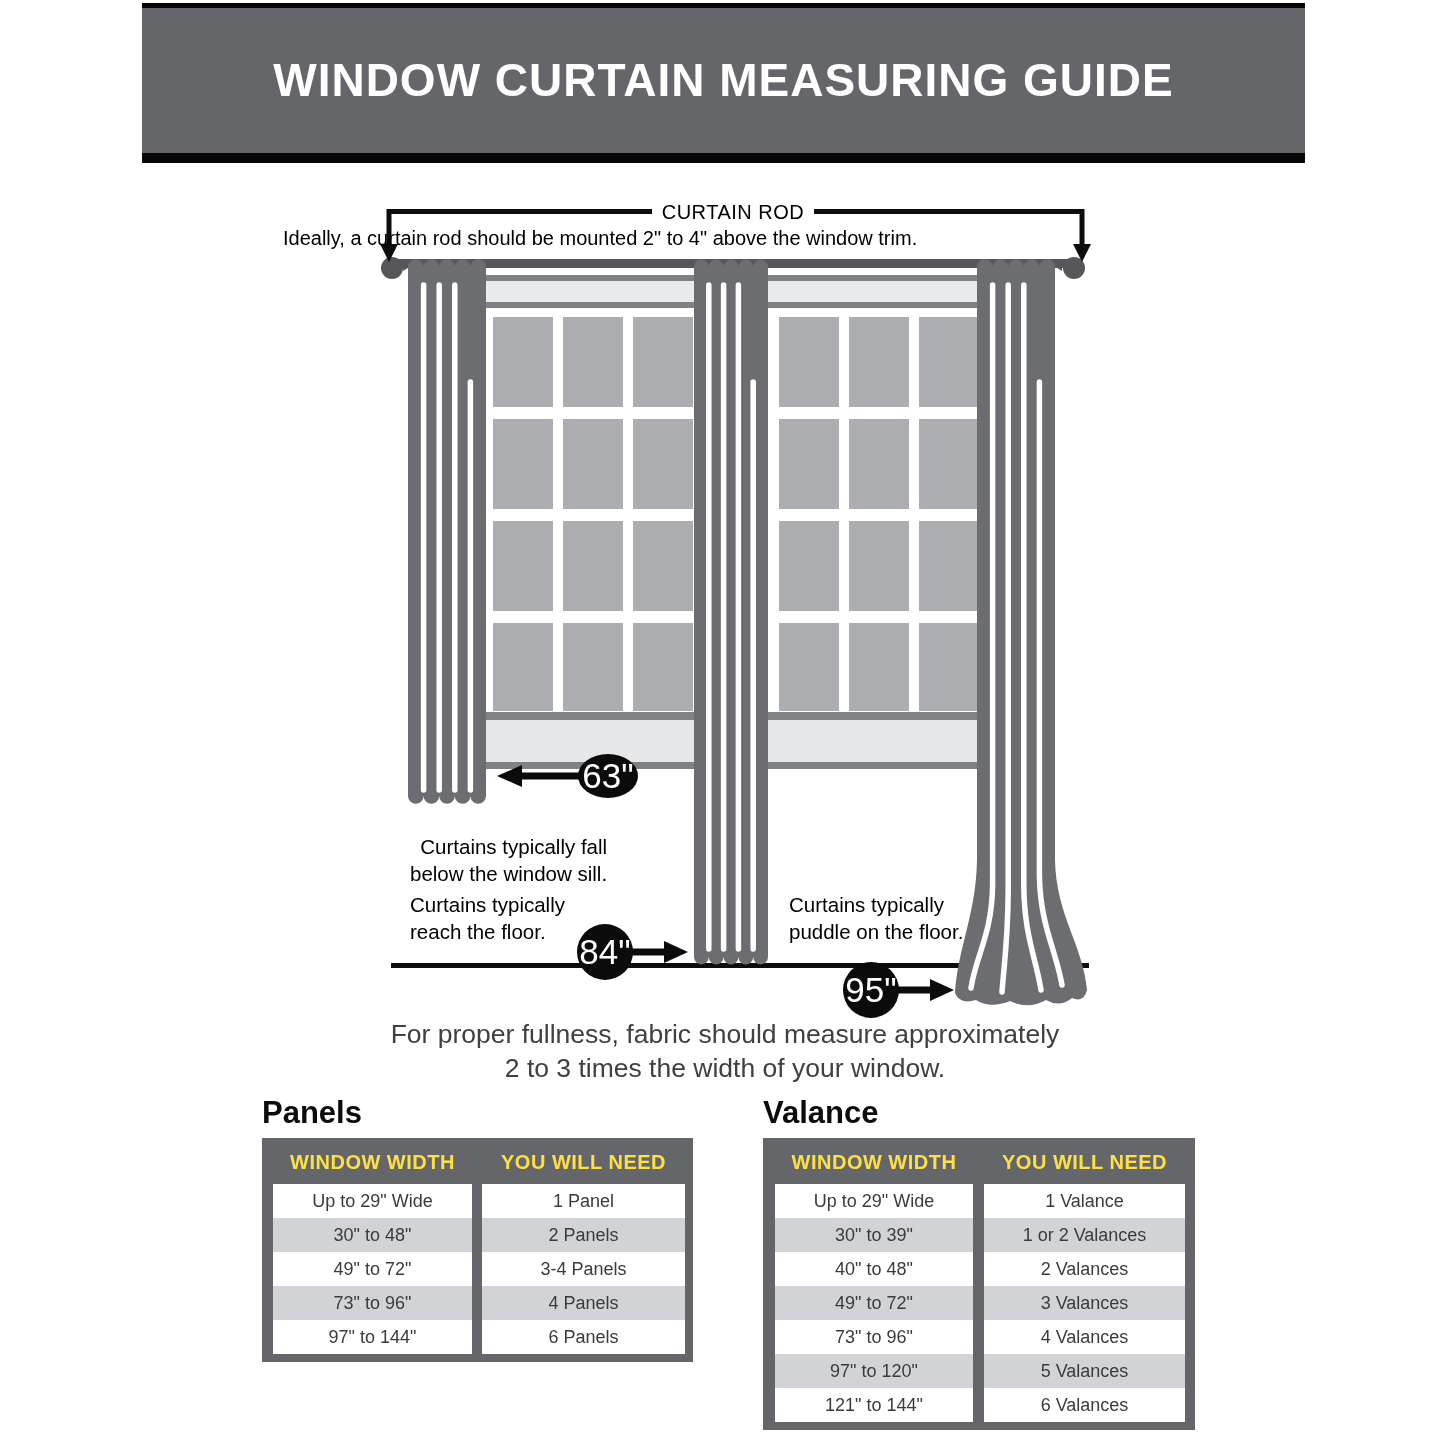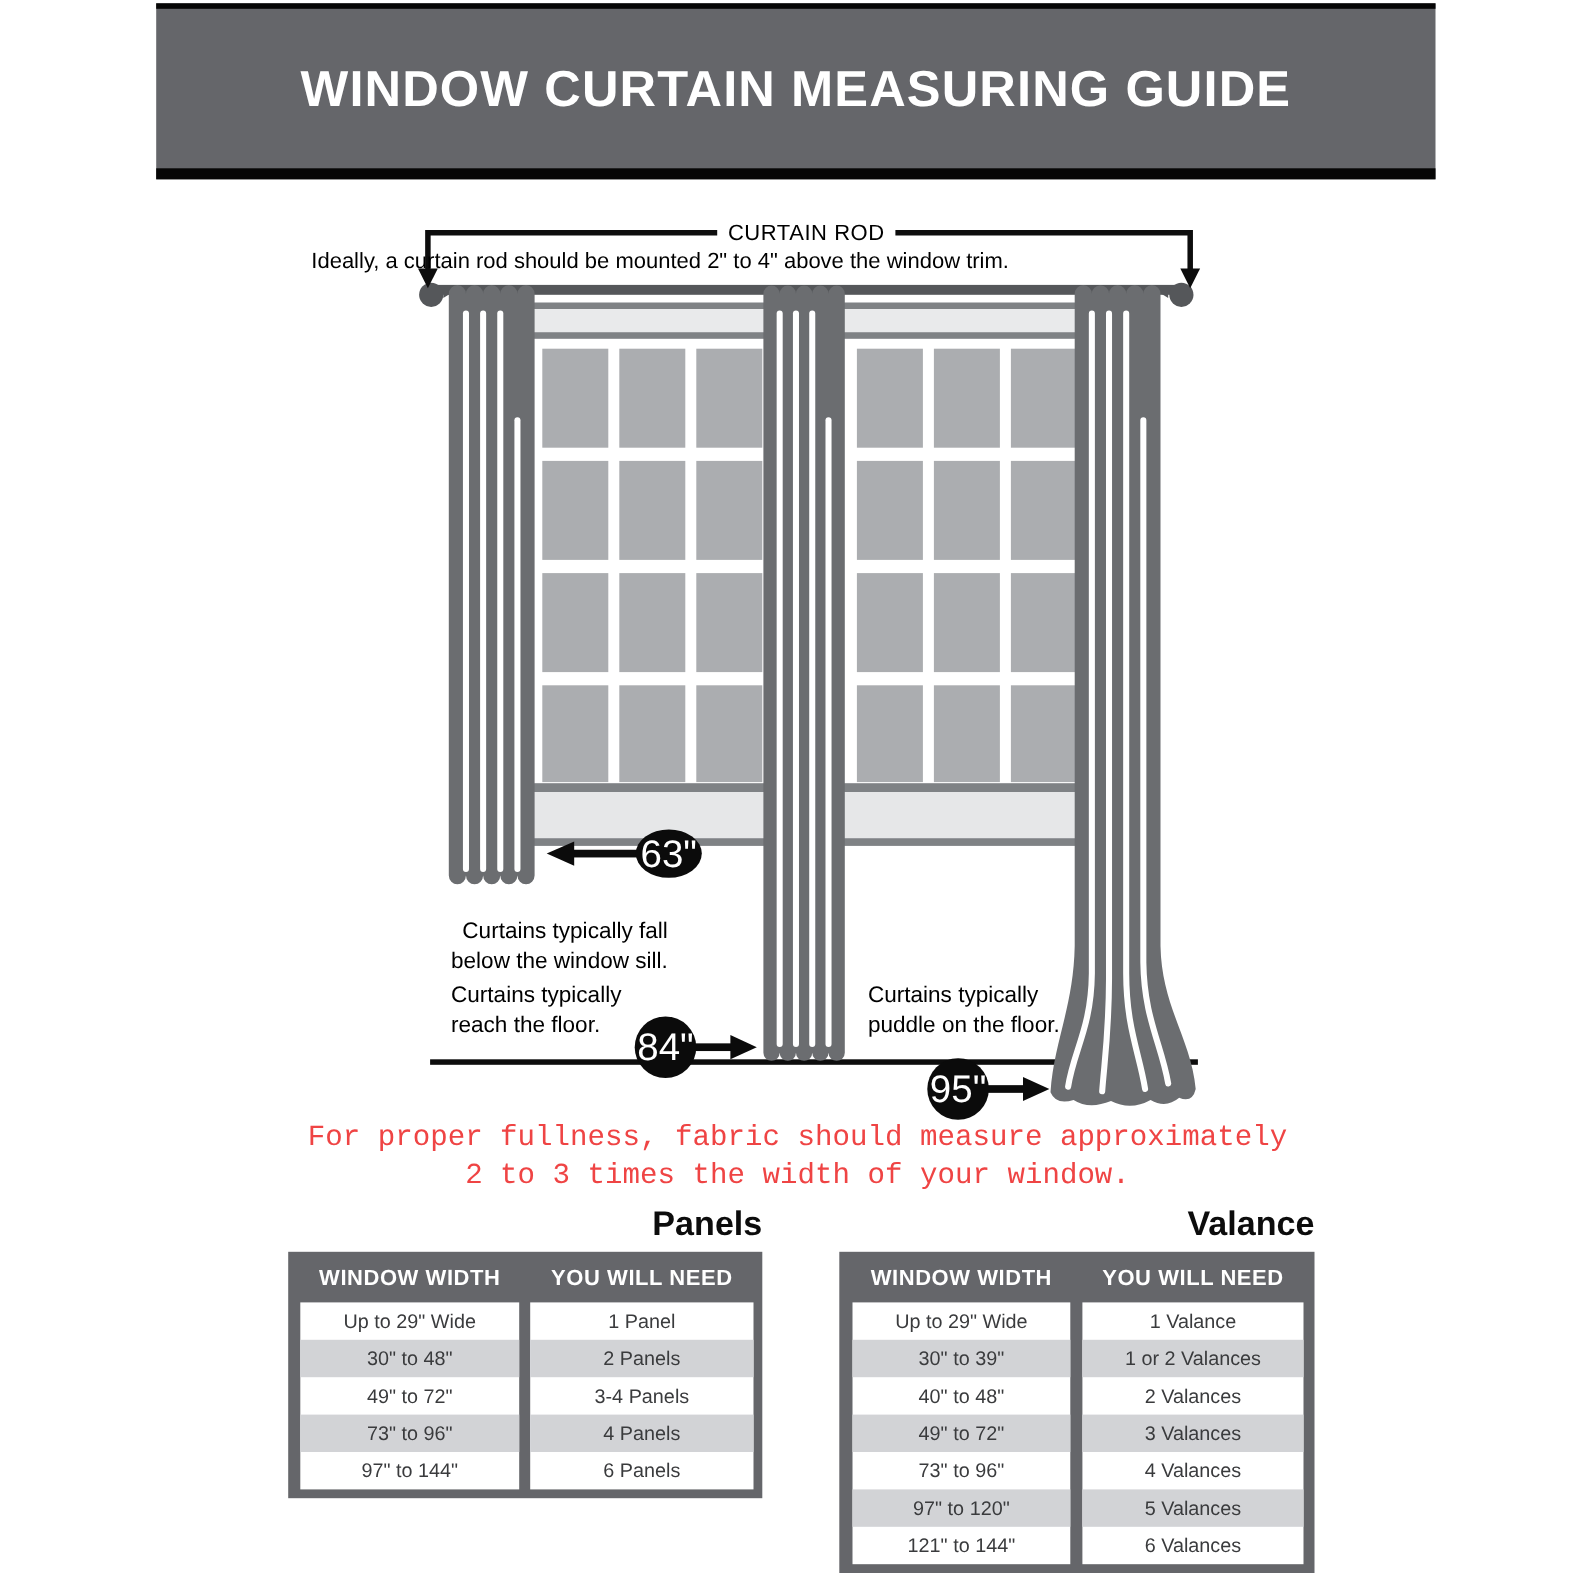--- a/index.html
+++ b/index.html
@@ -15,28 +15,28 @@
   
   #diagram{position:absolute;left:0;top:0;width:1445px;height:1445px;}
 
   .txt{position:absolute;color:#000000;}
   .rod-label{left:583px;top:201px;width:300px;text-align:center;font-size:20px;letter-spacing:0.5px;white-space:nowrap;}
   .rod-note{left:283px;top:227px;width:900px;font-size:20px;white-space:nowrap;}
   .anno{font-size:20.5px;line-height:27px;white-space:nowrap;}
   .anno-sill{left:410px;top:833px;text-align:right;}
   .anno-floor{left:410px;top:891px;}
   .anno-puddle{left:789px;top:891px;}
-  .fullness{left:222px;top:1017px;width:1006px;text-align:center;font-size:26.5px;line-height:34px;color:#ef4444;font-family:Liberation Mono, monospace;}
+  .fullness{left:222px;top:1017px;width:1006px;text-align:center;font-size:26.5px;line-height:34px;color:#404040;}
 
   
-  .tbl-title{position:absolute;top:1095px;height:40px;text-align:right;
+  .tbl-title{position:absolute;top:1095px;height:40px;text-align:left;
     font-size:31px;font-weight:bold;color:#0c0c0c;}
   .tbl{position:absolute;top:1138px;background:#65666a;}
   .tbl .hcell{position:absolute;top:0;height:46px;line-height:48px;text-align:center;
-    color:#ffffff;font-weight:bold;font-size:20px;letter-spacing:0.5px;white-space:nowrap;}
+    color:#fde047;font-weight:bold;font-size:20px;letter-spacing:0.5px;white-space:nowrap;}
   .tbl .block{position:absolute;top:46px;background:#ffffff;}
   .tbl .cell{height:34px;line-height:34px;text-align:center;font-size:18px;color:#3a3b3d;white-space:nowrap;}
   .tbl .alt{background:#d2d3d6;}
 </style>
 </head>
 <body>
 
 <div id="page">
 
   <div class="header-bar">

